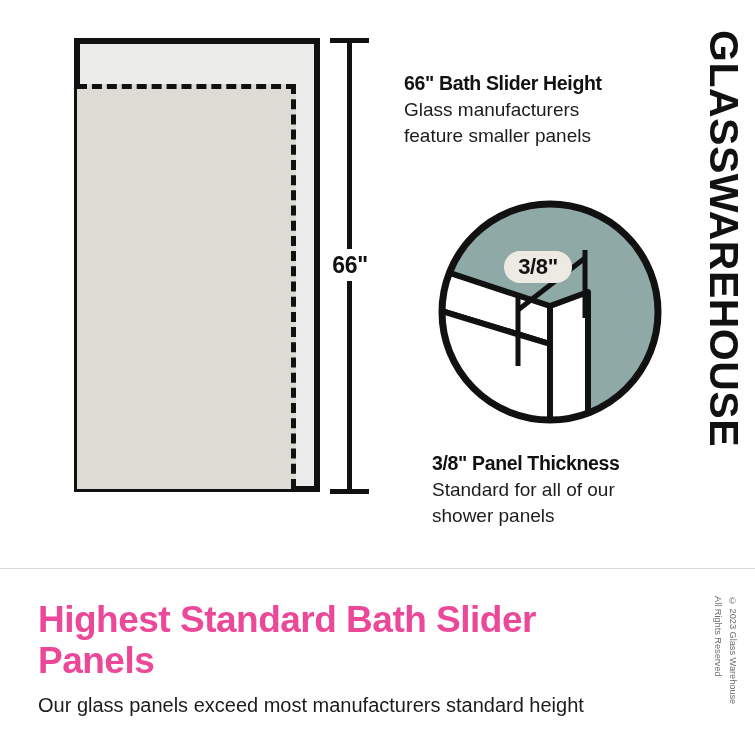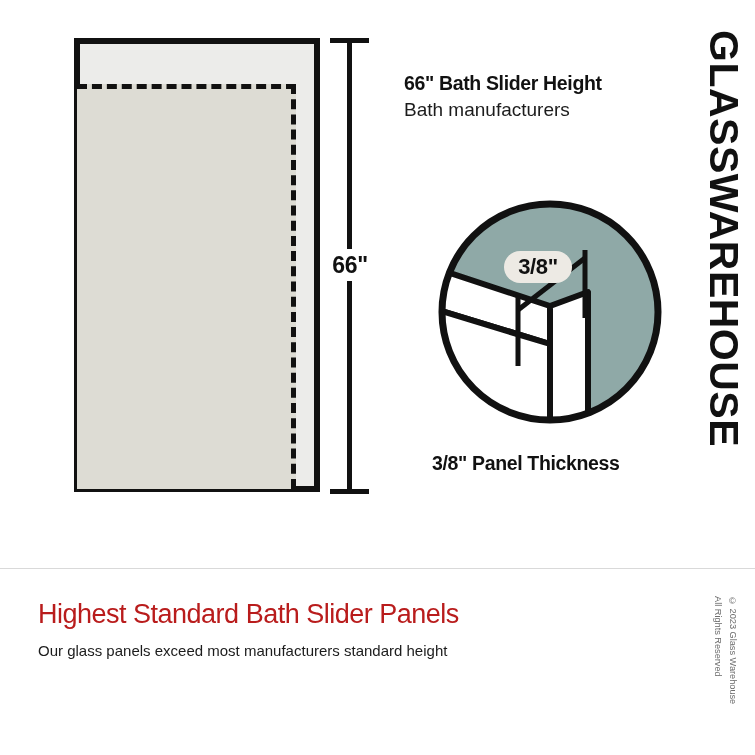--- a/index.html
+++ b/index.html
@@ -188,29 +188,29 @@
     height: 1px;
     background: #d9d9d9;
   }
   .footer-block {
     position: absolute;
     left: 38px;
     top: 600px;
     width: 622px;
   }
   .footer-title {
-    font-size: 27px;
-    font-weight: normal;
+    font-size: 37px;
+    font-weight: bold;
     letter-spacing: -0.5px;
-    color: #b91c1c;
+    color: #ec4899;
     margin: 0 0 11px 0;
     line-height: 1.1;
   }
   .footer-body {
-    font-size: 15px;
+    font-size: 20px;
     line-height: 1.38;
     color: #1c1c1c;
     margin: 0;
   }
 </style>
 </head>
 <body>
 
 <div id="infographic">
 
@@ -219,21 +219,22 @@
   </div>
 
   <div class="dim-line"></div>
   <div class="dim-cap top"></div>
   <div class="dim-cap bottom"></div>
   <div class="dim-badge">66"</div>
 
   <div class="callout top">
     <p class="callout-title">66" Bath Slider Height</p>
     <p class="callout-body">
-      <span>Bath manufacturers</span><br>
+      <span>Glass manufacturers</span><br>
+      <span>feature smaller panels</span>
     </p>
   </div>
 
   <svg class="thickness-circle" viewBox="0 0 236 236">
     <defs>
       <clipPath id="circ">
         <circle cx="118" cy="116" r="108"></circle>
       </clipPath>
     </defs>
 
@@ -253,20 +254,24 @@
       <line x1="86" y1="114" x2="153" y2="62" stroke="#111111" stroke-width="5"></line>
     </g>
 
     <circle cx="118" cy="116" r="108" fill="none" stroke="#111111" stroke-width="7"></circle>
   </svg>
 
   <div class="thickness-badge">3/8"</div>
 
   <div class="callout bottom">
     <p class="callout-title">3/8" Panel Thickness</p>
+    <p class="callout-body">
+      <span>Standard for all of our</span><br>
+      <span>shower panels</span>
+    </p>
   </div>
 
   <div class="brand">
     <span>GLASSWAREHOUSE</span>
   </div>
 
   <div class="divider"></div>
 
   <div class="footer-block">
     <h2 class="footer-title">Highest Standard Bath Slider Panels</h2>

